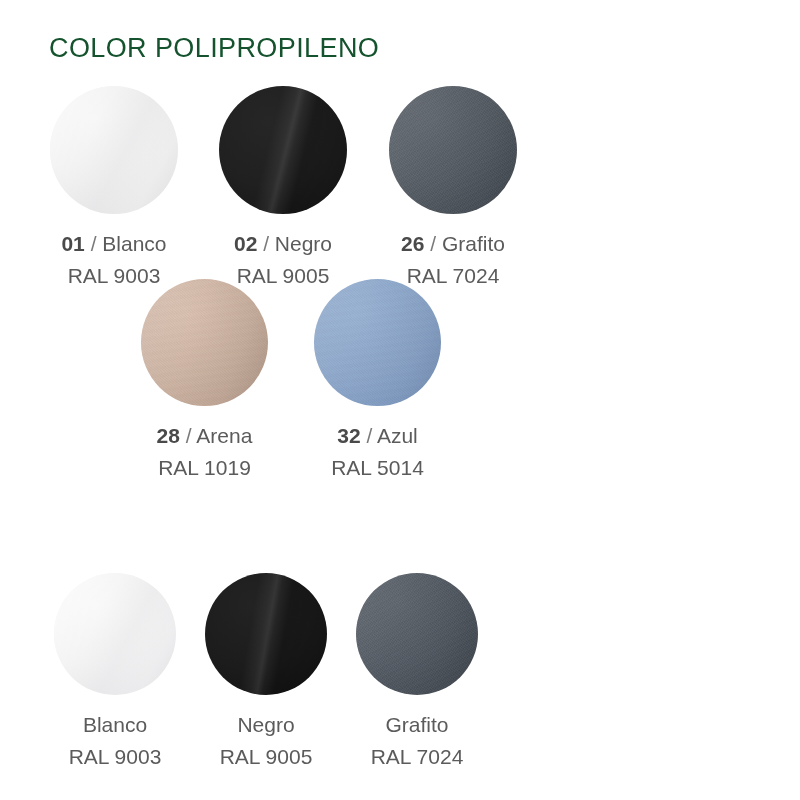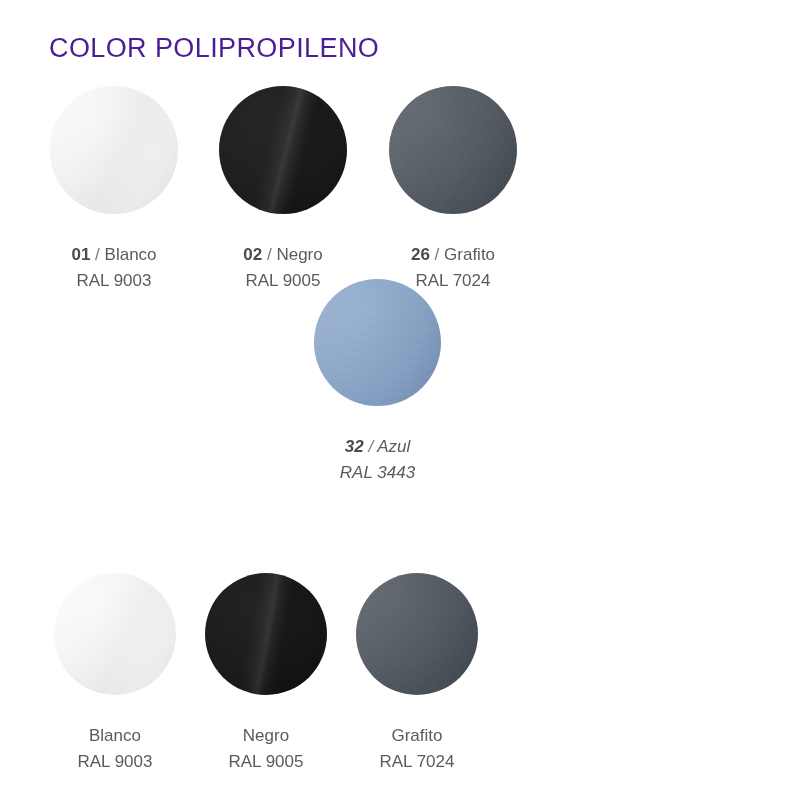--- a/index.html
+++ b/index.html
@@ -19,21 +19,21 @@
     position: absolute;
     inset: 0;
   }
 
   .section-title {
     position: absolute;
     font-family: "Liberation Sans", sans-serif;
     font-size: 27px;
     font-weight: 400;
     letter-spacing: 0.4px;
-    color: #4c1d95;
+    color: #14532d;
     white-space: nowrap;
   }
   #title-polipropileno { left: 49px; top: 33px; }
   #title-estructura    { left: 49px; top: 507px; }
 
   
   .swatch {
     position: absolute;
     text-align: center;
   }
@@ -50,23 +50,23 @@
     border-radius: 50%;
   }
   .disc .grain {
     position: absolute;
     inset: 0;
     border-radius: 50%;
     opacity: 0.5;
   }
 
   .caption {
-    margin-top: 28px;
+    margin-top: 14px;
     font-family: "Liberation Sans", sans-serif;
-    font-size: 17px;
+    font-size: 21px;
     color: #5b5b5b;
     line-height: 1.52;
     white-space: nowrap;
   }
   .caption .code {
     font-weight: 700;
     color: #4a4a4a;
   }
   .caption .sep {
     font-weight: 400;
@@ -75,21 +75,21 @@
   .caption .ral {
     display: block;
   }
 
   
   #sw-blanco   { left: 50px;  top: 86px; width: 128px; }
   #sw-negro    { left: 219px; top: 86px; width: 128px; }
   #sw-grafito  { left: 389px; top: 86px; width: 128px; }
   
   #sw-arena    { left: 141px; top: 279px; width: 127px; }
-  #sw-azul     { left: 314px; top: 279px; width: 127px; font-style: italic; }
+  #sw-azul     { left: 314px; top: 279px; width: 127px; }
   
   #sw-e-blanco  { left: 54px;  top: 573px; width: 122px; }
   #sw-e-negro   { left: 205px; top: 573px; width: 122px; }
   #sw-e-grafito { left: 356px; top: 573px; width: 122px; }
 
   .d128 { width: 128px; height: 128px; }
   .d127 { width: 127px; height: 127px; }
   .d122 { width: 122px; height: 122px; }
 
   
@@ -250,31 +250,43 @@
       <div class="sheen"></div>
     </div>
     <div class="caption">
       <span class="code">26</span>
       <span class="sep">/</span>
       <span class="name">Grafito</span>
       <span class="ral">RAL 7024</span>
     </div>
   </div>
 
+  <div class="swatch" id="sw-arena">
+    <div class="disc d127 mat-arena">
+      <div class="grain"></div>
+      <div class="sheen"></div>
+    </div>
+    <div class="caption">
+      <span class="code">28</span>
+      <span class="sep">/</span>
+      <span class="name">Arena</span>
+      <span class="ral">RAL 1019</span>
+    </div>
+  </div>
 
   <div class="swatch" id="sw-azul">
     <div class="disc d127 mat-azul">
       <div class="grain"></div>
       <div class="sheen"></div>
     </div>
     <div class="caption">
       <span class="code">32</span>
       <span class="sep">/</span>
       <span class="name">Azul</span>
-      <span class="ral">RAL 3443</span>
+      <span class="ral">RAL 5014</span>
     </div>
   </div>
 
 
   <div class="swatch" id="sw-e-blanco">
     <div class="disc d122 mat-blanco-e">
       <div class="sheen"></div>
     </div>
     <div class="caption">
       <span class="name">Blanco</span>

